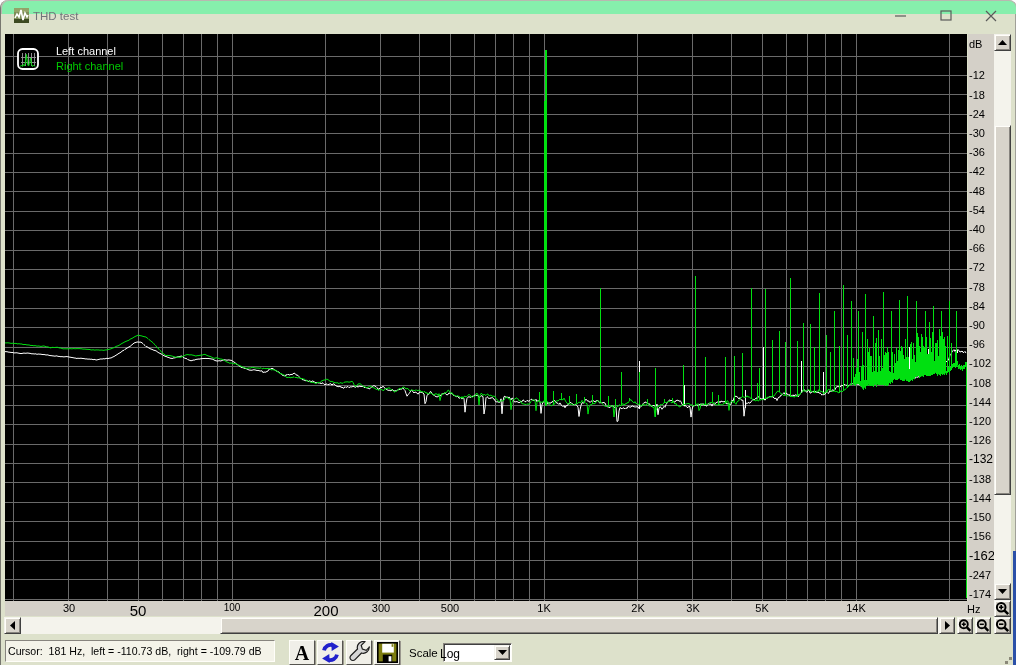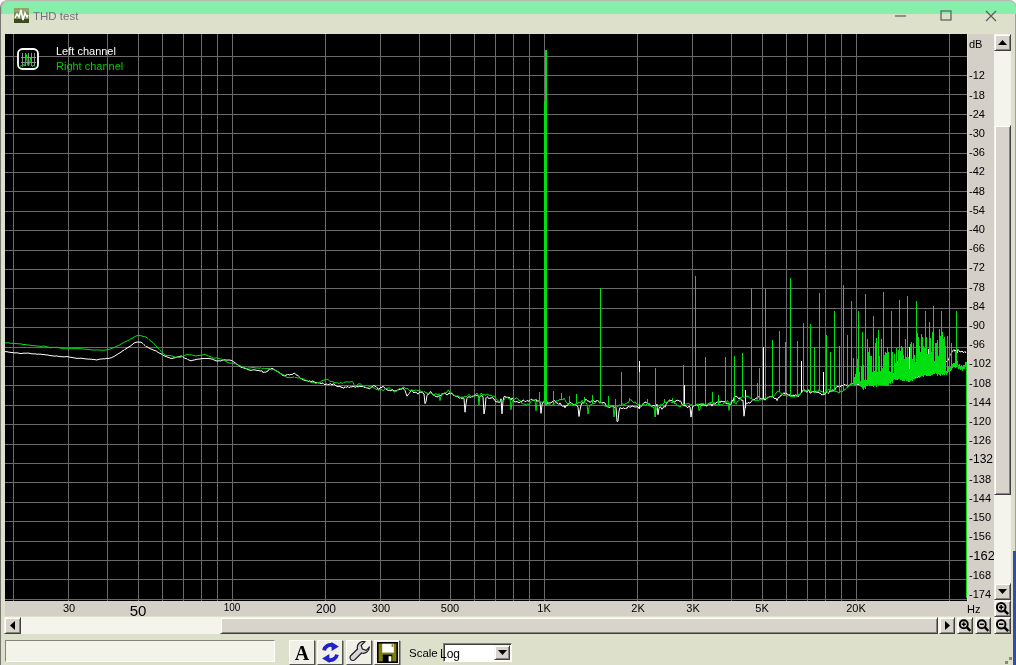--- a/index.html
+++ b/index.html
@@ -68,56 +68,56 @@
 <div style="position:absolute;left:968px;top:382.6px;transform:translateY(-50%);font-size:11px;color:#000">-108</div>
 <div style="position:absolute;left:968px;top:401.8px;transform:translateY(-50%);font-size:11px;color:#000">-144</div>
 <div style="position:absolute;left:968px;top:421.0px;transform:translateY(-50%);font-size:11px;color:#000">-120</div>
 <div style="position:absolute;left:968px;top:440.2px;transform:translateY(-50%);font-size:11px;color:#000">-126</div>
 <div style="position:absolute;left:968px;top:459.4px;transform:translateY(-50%);font-size:12px;color:#000">-132</div>
 <div style="position:absolute;left:968px;top:478.6px;transform:translateY(-50%);font-size:11px;color:#000">-138</div>
 <div style="position:absolute;left:968px;top:497.8px;transform:translateY(-50%);font-size:11px;color:#000">-144</div>
 <div style="position:absolute;left:968px;top:517.0px;transform:translateY(-50%);font-size:11px;color:#000">-150</div>
 <div style="position:absolute;left:968px;top:536.2px;transform:translateY(-50%);font-size:11px;color:#000">-156</div>
 <div style="position:absolute;left:968px;top:555.4px;transform:translateY(-50%);font-size:13px;color:#000">-162</div>
-<div style="position:absolute;left:968px;top:574.6px;transform:translateY(-50%);font-size:11px;color:#000">-168</div>
+<div style="position:absolute;left:968px;top:574.6px;transform:translateY(-50%);font-size:11px;color:#000">-247</div>
 <div style="position:absolute;left:968px;top:593.8px;transform:translateY(-50%);font-size:11px;color:#000">-174</div>
 
 <div class="strip" style="left:4px;top:601px;width:989px;height:15px"></div>
 <div style="position:absolute;left:68px;top:602px;width:0;display:flex;justify-content:center">
       <span style="font-size:11px;color:#000;white-space:nowrap">30</span>
     </div>
 <div style="position:absolute;left:137px;top:602px;width:0;display:flex;justify-content:center">
       <span style="font-size:15px;color:#000;white-space:nowrap">50</span>
     </div>
 <div style="position:absolute;left:231px;top:602px;width:0;display:flex;justify-content:center">
       <span style="font-size:10px;color:#000;white-space:nowrap">100</span>
     </div>
 <div style="position:absolute;left:325px;top:602px;width:0;display:flex;justify-content:center">
-      <span style="font-size:12px;color:#000;white-space:nowrap">200</span>
+      <span style="font-size:15px;color:#000;white-space:nowrap">200</span>
     </div>
 <div style="position:absolute;left:380px;top:602px;width:0;display:flex;justify-content:center">
       <span style="font-size:11px;color:#000;white-space:nowrap">300</span>
     </div>
 <div style="position:absolute;left:449px;top:602px;width:0;display:flex;justify-content:center">
       <span style="font-size:11px;color:#000;white-space:nowrap">500</span>
     </div>
 <div style="position:absolute;left:543px;top:602px;width:0;display:flex;justify-content:center">
       <span style="font-size:11px;color:#000;white-space:nowrap">1K</span>
     </div>
 <div style="position:absolute;left:637px;top:602px;width:0;display:flex;justify-content:center">
       <span style="font-size:11px;color:#000;white-space:nowrap">2K</span>
     </div>
 <div style="position:absolute;left:692px;top:602px;width:0;display:flex;justify-content:center">
       <span style="font-size:11px;color:#000;white-space:nowrap">3K</span>
     </div>
 <div style="position:absolute;left:761px;top:602px;width:0;display:flex;justify-content:center">
       <span style="font-size:11px;color:#000;white-space:nowrap">5K</span>
     </div>
 <div style="position:absolute;left:855px;top:602px;width:0;display:flex;justify-content:center">
-      <span style="font-size:11px;color:#000;white-space:nowrap">20K</span>
+      <span style="font-size:11px;color:#000;white-space:nowrap">14K</span>
     </div>
 <div style="position:absolute;left:966px;top:603px;font-size:11px;color:#000">Hz</div>
 
 <div style="position:absolute;left:993px;top:34px;width:17px;height:566px;background:#f4f3ec"></div>
 <div class="btn3d" style="left:993px;top:34px;width:17px;height:17px">
       <svg width="9" height="5" viewBox="0 0 9 5">
         <path d="M4.5 0 L9 5 H0 Z" fill="#000"></path>
       </svg>
     </div>
 <div class="btn3d" style="left:993px;top:125px;width:17px;height:370px"></div>
@@ -166,20 +166,21 @@
         <path d="M9.6 9.6 L13.2 13.2" stroke="#000" stroke-width="2.6"></path>
         <path d="M4 6.2H8.4" stroke="#000" stroke-width="1.6"></path>
       </svg>
     </div>
 
 <div style="position:absolute;left:1012px;top:551px;width:3px;height:114px;background:#2b50a8"></div>
 <div style="position:absolute;left:1008px;top:657px;width:3px;height:3px;background:#8a8878"></div>
 <div style="position:absolute;left:1004px;top:661px;width:3px;height:3px;background:#8a8878"></div>
 
 <div style="position:absolute;left:4px;top:640px;width:270px;height:22px;background:#f4f3e9;border-top:1px solid #87847e;border-left:1px solid #87847e;border-right:1px solid #fffef9;border-bottom:1px solid #fffef9"></div>
+<div style="position:absolute;left:7px;top:645px;font-size:10.6px;color:#000;white-space:nowrap">Cursor:&nbsp; 181 Hz,&nbsp; left = -110.73 dB,&nbsp; right = -109.79 dB</div>
 
 <div class="tbtn" style="left:288px;top:640px;width:26px;height:25px">
       <span style="font-family:'Liberation Serif',serif;font-weight:bold;font-size:20px;color:#000;line-height:1">A</span>
     </div>
 <div class="tbtn" style="left:316px;top:640px;width:26px;height:25px">
       <svg width="21" height="21" viewBox="0 0 21 21">
         <g stroke="#2121cb" stroke-width="3.8" fill="none">
           <path d="M4 8.4 A7 7 0 0 1 12.6 3.1"></path>
           <path d="M17 12.6 A7 7 0 0 1 8.4 17.9"></path>
         </g>

